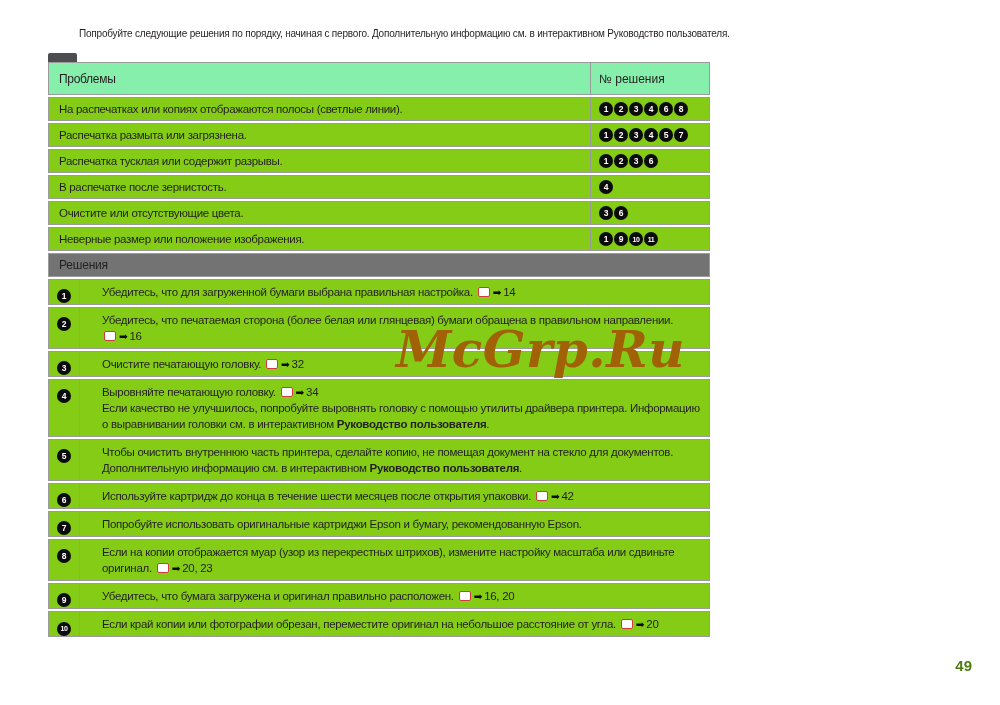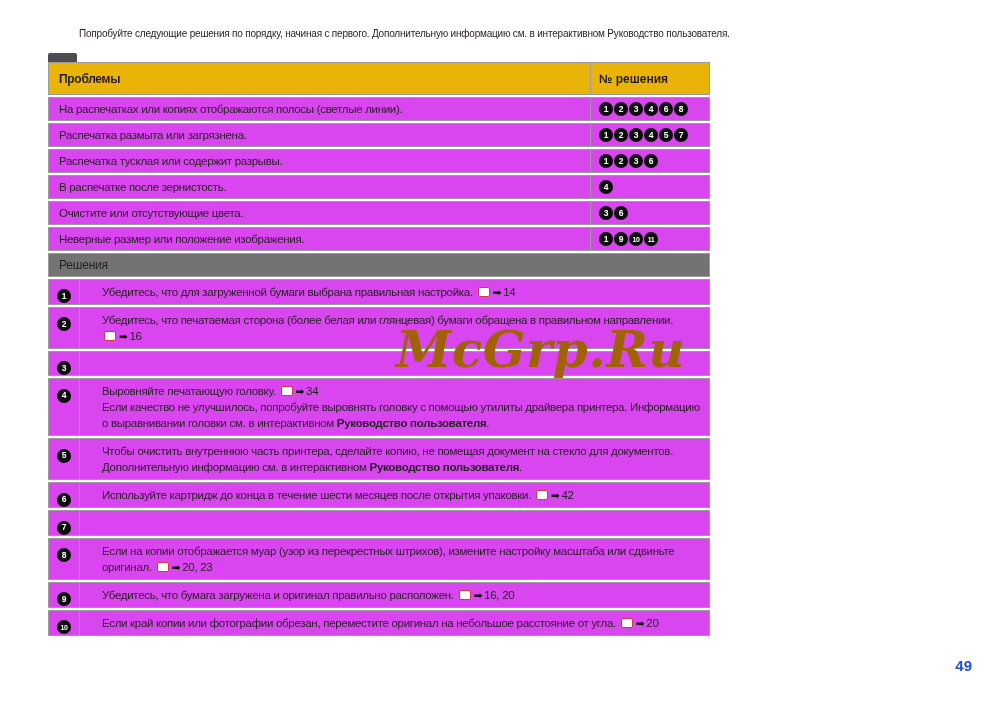--- a/index.html
+++ b/index.html
@@ -11,24 +11,24 @@
     position:absolute;left:48px;top:21px;width:29px;height:29px;
     background:#4d4d4f;color:#fff;display:flex;align-items:center;justify-content:center;
     font-size:12px;font-weight:bold;border-radius:2px;margin-top:32px;
   }
   .intro{
     position:absolute;left:79px;top:28px;width:860px;
     font-size:10px;letter-spacing:-0.2px;
   }
   .doc-table{position:absolute;left:48px;top:62px;width:662px;}
   .trow{
-    display:flex;border:1px solid #9b9b9b;margin-bottom:2px;background:#d946ef;
+    display:flex;border:1px solid #9b9b9b;margin-bottom:2px;background:#84cc16;
     box-sizing:border-box;align-items:stretch;
   }
-  .trow.hdr{background:#eab308;font-weight:bold;}
+  .trow.hdr{background:#86efac;}
   .cell-problem{
     width:542px;box-sizing:border-box;border-right:1px solid #9b9b9b;
     padding:4px 10px;font-size:11.5px;letter-spacing:-0.3px;
     display:flex;align-items:center;min-height:22px;
   }
   .cell-badges{
     flex:1;padding:3px 8px;display:flex;align-items:center;gap:1px;
   }
   .hdr .cell-problem,.hdr .cell-badges{font-size:12px;min-height:25px;}
   .section-hdr{
@@ -55,21 +55,21 @@
     display:inline-block;width:10px;height:8px;border:1px solid #d2393e;
     border-radius:2px;vertical-align:-1px;margin:0 3px 0 2px;background:#fff;
   }
   .arrow{font-family:"DejaVu Sans",sans-serif;font-size:10.5px;color:#0b0b0b;margin-right:2px;}
   .watermark{
     position:absolute;left:396px;top:320px;
     font-family:"DejaVu Serif",serif;font-style:italic;font-weight:600;
     font-size:50px;color:#a16207;letter-spacing:0.5px;pointer-events:none;
   }
   .pageno{
-    position:absolute;right:28px;top:657px;font-size:15px;font-weight:bold;color:#1d4ed8;
+    position:absolute;right:28px;top:657px;font-size:15px;font-weight:bold;color:#4d7c0f;
   }
 </style>
 </head>
 <body>
 
 <div class="lang-badge">RU</div>
 <div class="intro">Попробуйте следующие решения по порядку, начиная с первого. Дополнительную информацию см. в интерактивном Руководство пользователя.</div>
 
 <div class="doc-table">
   <div class="trow hdr">
@@ -139,35 +139,37 @@
       <div class="trow">
         <div class="sol-num"><span class="ncircle">1</span></div>
         <div class="sol-text">Убедитесь, что для загруженной бумаги выбрана правильная настройка. <span class="ref"><span class="manual-icon"></span><span class="arrow">➡</span>14</span></div>
       </div>
       <div class="trow">
         <div class="sol-num"><span class="ncircle">2</span></div>
         <div class="sol-text">Убедитесь, что печатаемая сторона (более белая или глянцевая) бумаги обращена в правильном направлении. <span class="ref"><span class="manual-icon"></span><span class="arrow">➡</span>16</span></div>
       </div>
       <div class="trow">
         <div class="sol-num"><span class="ncircle">3</span></div>
+        <div class="sol-text">Очистите печатающую головку. <span class="ref"><span class="manual-icon"></span><span class="arrow">➡</span>32</span></div>
       </div>
       <div class="trow">
         <div class="sol-num"><span class="ncircle">4</span></div>
         <div class="sol-text">Выровняйте печатающую головку. <span class="ref"><span class="manual-icon"></span><span class="arrow">➡</span>34</span><br>Если качество не улучшилось, попробуйте выровнять головку с помощью утилиты драйвера принтера. Информацию о выравнивании головки см. в интерактивном <b>Руководство пользователя</b>.</div>
       </div>
       <div class="trow">
         <div class="sol-num"><span class="ncircle">5</span></div>
         <div class="sol-text">Чтобы очистить внутреннюю часть принтера, сделайте копию, не помещая документ на стекло для документов. Дополнительную информацию см. в интерактивном <b>Руководство пользователя</b>.</div>
       </div>
       <div class="trow">
         <div class="sol-num"><span class="ncircle">6</span></div>
         <div class="sol-text">Используйте картридж до конца в течение шести месяцев после открытия упаковки. <span class="ref"><span class="manual-icon"></span><span class="arrow">➡</span>42</span></div>
       </div>
       <div class="trow">
         <div class="sol-num"><span class="ncircle">7</span></div>
+        <div class="sol-text">Попробуйте использовать оригинальные картриджи Epson и бумагу, рекомендованную Epson.</div>
       </div>
       <div class="trow">
         <div class="sol-num"><span class="ncircle">8</span></div>
         <div class="sol-text">Если на копии отображается муар (узор из перекрестных штрихов), измените настройку масштаба или сдвиньте оригинал. <span class="ref"><span class="manual-icon"></span><span class="arrow">➡</span>20, 23</span></div>
       </div>
       <div class="trow">
         <div class="sol-num"><span class="ncircle">9</span></div>
         <div class="sol-text">Убедитесь, что бумага загружена и оригинал правильно расположен. <span class="ref"><span class="manual-icon"></span><span class="arrow">➡</span>16, 20</span></div>
       </div>
       <div class="trow">

